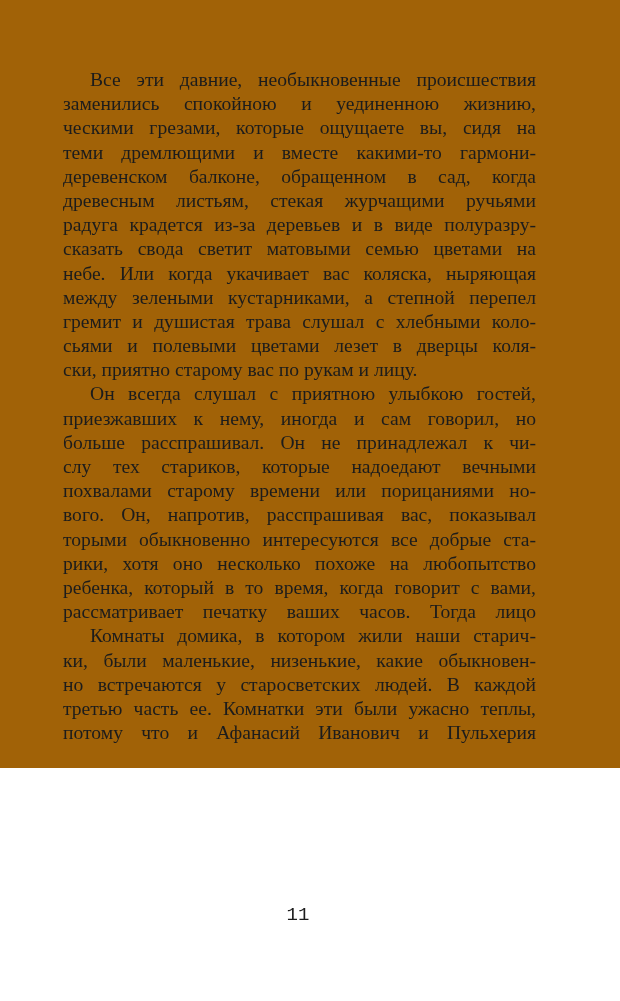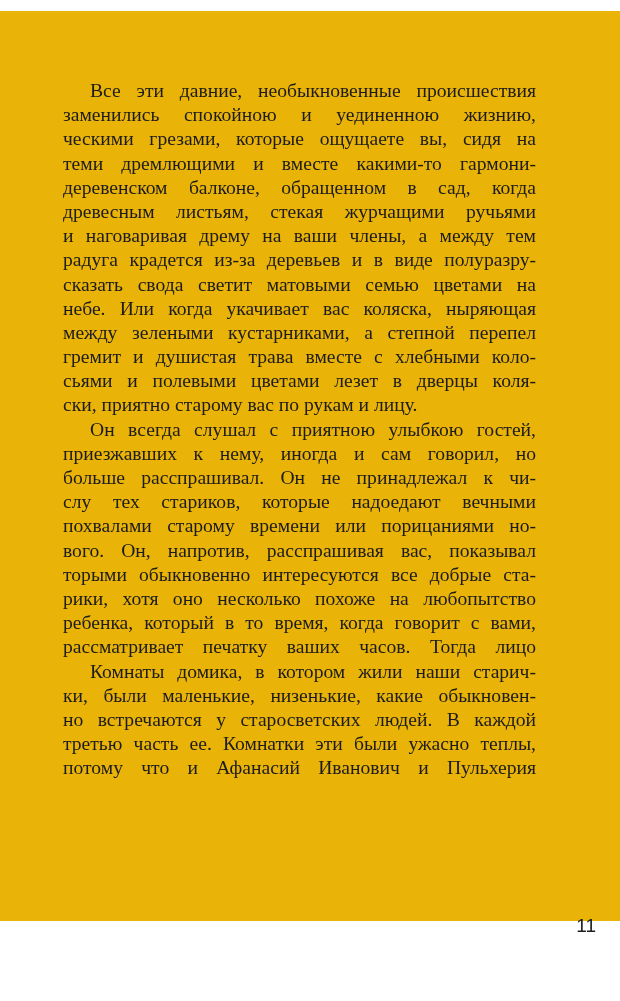--- a/index.html
+++ b/index.html
@@ -8,24 +8,24 @@
       background: #ffffff;
     }
     body {
       width: 620px;
       height: 1001px;
       position: relative;
       overflow: hidden;
     }
     .page {
       position: absolute;
-      left: 0; top: 11px;
+      left: 0; top: 0;
       width: 620px;
-      height: 910px;
-      background: #eab308;
+      height: 768px;
+      background: #a16207;
     }
     .text-block {
       position: absolute;
       left: 63px;
       top: 68px;
       width: 473px;
       font-family: "Liberation Serif", "DejaVu Serif", serif;
       font-size: 19.6px;
       line-height: 24.2px;
       color: #1c1c1c;
@@ -43,45 +43,44 @@
     }
     .line.last {
       text-align: left;
       text-align-last: left;
     }
     .page-number {
       position: absolute;
       left: 0;
       width: 596px;
       top: 904px;
-      text-align: right;
-      font-family: Liberation Sans, sans-serif;
+      text-align: center;
+      font-family: Liberation Mono, monospace;
       font-size: 19px;
       color: #1c1c1c;
     }
   </style>
 </head>
 <body>
 
 <div class="page">
   <div class="text-block">
 
     <div>
       <span class="line indent">Все эти давние, необыкновенные происшествия</span>
       <span class="line">заменились спокойною и уединенною жизнию,</span>
       <span class="line">ческими грезами, которые ощущаете вы, сидя на</span>
       <span class="line">теми дремлющими и вместе какими-то гармони-</span>
       <span class="line">деревенском балконе, обращенном в сад, когда</span>
       <span class="line">древесным листьям, стекая журчащими ручьями</span>
-      <span class="line">и наговаривая дрему на ваши члены, а между тем</span>
       <span class="line">радуга крадется из-за деревьев и в виде полуразру-</span>
       <span class="line">сказать свода светит матовыми семью цветами на</span>
       <span class="line">небе. Или когда укачивает вас коляска, ныряющая</span>
       <span class="line">между зелеными кустарниками, а степной перепел</span>
-      <span class="line">гремит и душистая трава вместе с хлебными коло-</span>
+      <span class="line">гремит и душистая трава слушал с хлебными коло-</span>
       <span class="line">сьями и полевыми цветами лезет в дверцы коля-</span>
       <span class="line last">ски, приятно старому вас по рукам и лицу.</span>
     </div>
 
     <div>
       <span class="line indent">Он всегда слушал с приятною улыбкою гостей,</span>
       <span class="line">приезжавших к нему, иногда и сам говорил, но</span>
       <span class="line">больше расспрашивал. Он не принадлежал к чи-</span>
       <span class="line">слу тех стариков, которые надоедают вечными</span>
       <span class="line">похвалами старому времени или порицаниями но-</span>

